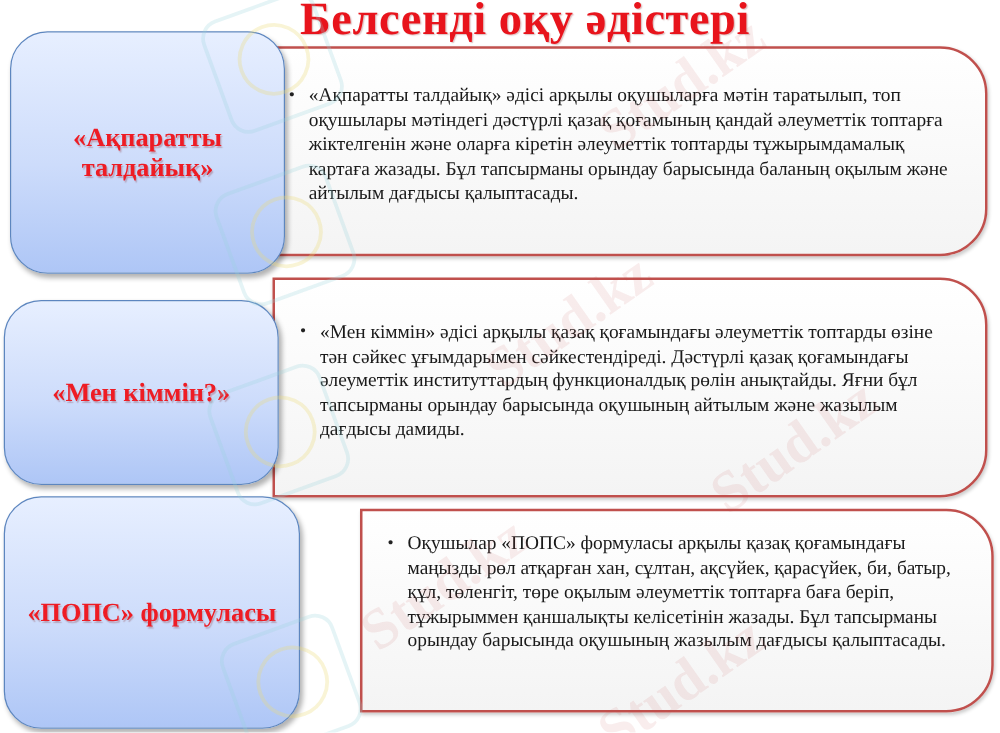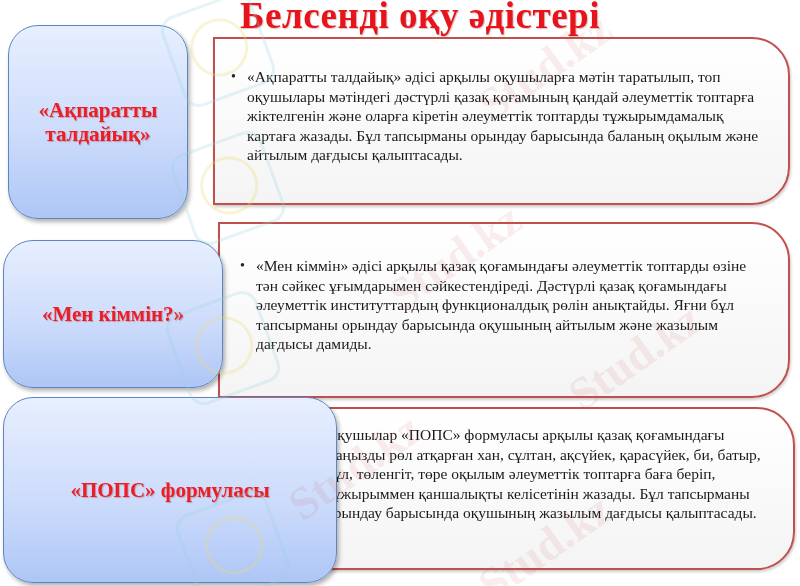--- a/index.html
+++ b/index.html
@@ -62,21 +62,21 @@
 <div class="title">Белсенді оқу әдістері</div>
 
 <div class="text-box" style="left:213px; top:37px; width:577px; height:168px; padding:28px 20px 0 8px;">
   <ul>
     <li>
       <span class="bullet">•</span>
       <span>«Ақпаратты талдайық» әдісі арқылы оқушыларға мәтін таратылып, топ оқушылары мәтіндегі дәстүрлі қазақ қоғамының қандай әлеуметтік топтарға жіктелгенін және оларға кіретін әлеуметтік топтарды тұжырымдамалық картаға жазады. Бұл тапсырманы орындау барысында баланың оқылым және айтылым дағдысы қалыптасады.</span>
     </li>
   </ul>
 </div>
-<div class="label-box" style="left:8px; top:25px; width:180px; height:194px;">
+<div class="label-box" style="left:8px; top:25px; width:220px; height:194px;">
   <span class="label-text" style="width:140px;">«Ақпаратты талдайық»</span>
 </div>
 
 <div class="text-box" style="left:218px; top:222px; width:572px; height:176px; padding:32px 24px 0 12px;">
   <ul>
     <li>
       <span class="bullet">•</span>
       <span>«Мен кіммін» әдісі арқылы қазақ қоғамындағы әлеуметтік топтарды өзіне тән сәйкес ұғымдарымен сәйкестендіреді. Дәстүрлі қазақ қоғамындағы әлеуметтік институттардың функционалдық рөлін анықтайды. Яғни бұл тапсырманы орындау барысында оқушының айтылым және жазылым дағдысы дамиды.</span>
     </li>
   </ul>
@@ -86,21 +86,21 @@
 </div>
 
 <div class="text-box" style="left:288px; top:407px; width:507px; height:163px; padding:16px 20px 0 12px;">
   <ul>
     <li>
       <span class="bullet">•</span>
       <span>Оқушылар «ПОПС» формуласы арқылы қазақ қоғамындағы маңызды рөл атқарған хан, сұлтан, ақсүйек, қарасүйек, би, батыр, құл, төленгіт, төре оқылым әлеуметтік топтарға баға беріп, тұжырыммен қаншалықты келісетінін жазады. Бұл тапсырманы орындау барысында оқушының жазылым дағдысы қалыптасады.</span>
     </li>
   </ul>
 </div>
-<div class="label-box" style="left:3px; top:397px; width:334px; height:186px;">
+<div class="label-box" style="left:3px; top:397px; width:237px; height:186px;">
   <span class="label-text">«ПОПС» формуласы</span>
 </div>
 
 <div class="watermark" style="left:470px; top:40px;">Stud.kz</div>
 <div class="watermark" style="left:380px; top:230px;">Stud.kz</div>
 <div class="watermark" style="left:560px; top:330px;">Stud.kz</div>
 <div class="watermark" style="left:280px; top:440px;">Stud.kz</div>
 <div class="watermark" style="left:470px; top:520px;">Stud.kz</div>
 <div class="wm-logo" style="left:170px; top:2px;"></div>
 <div class="wm-logo" style="left:180px; top:140px;"></div>

